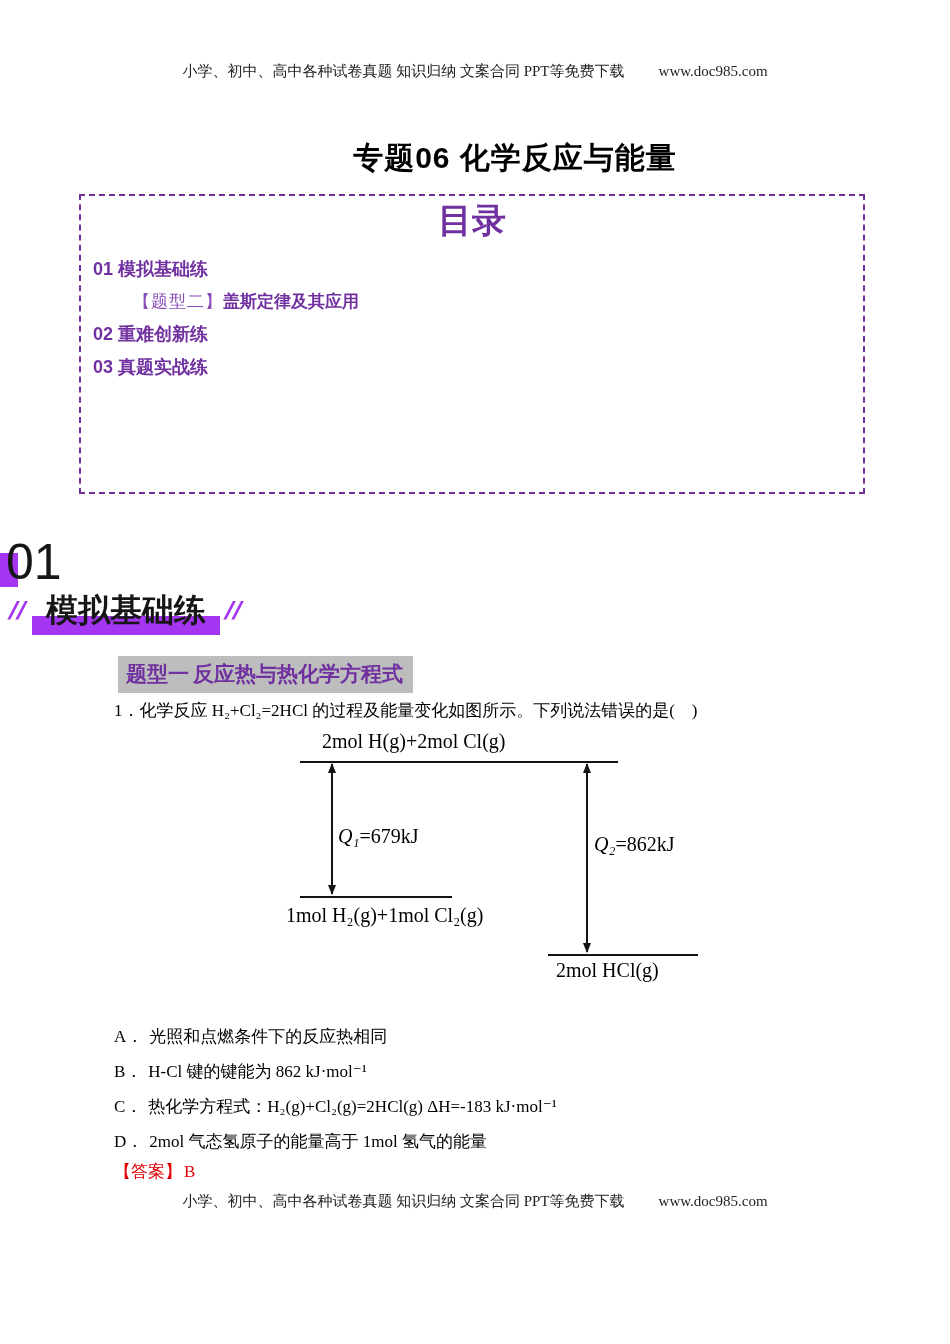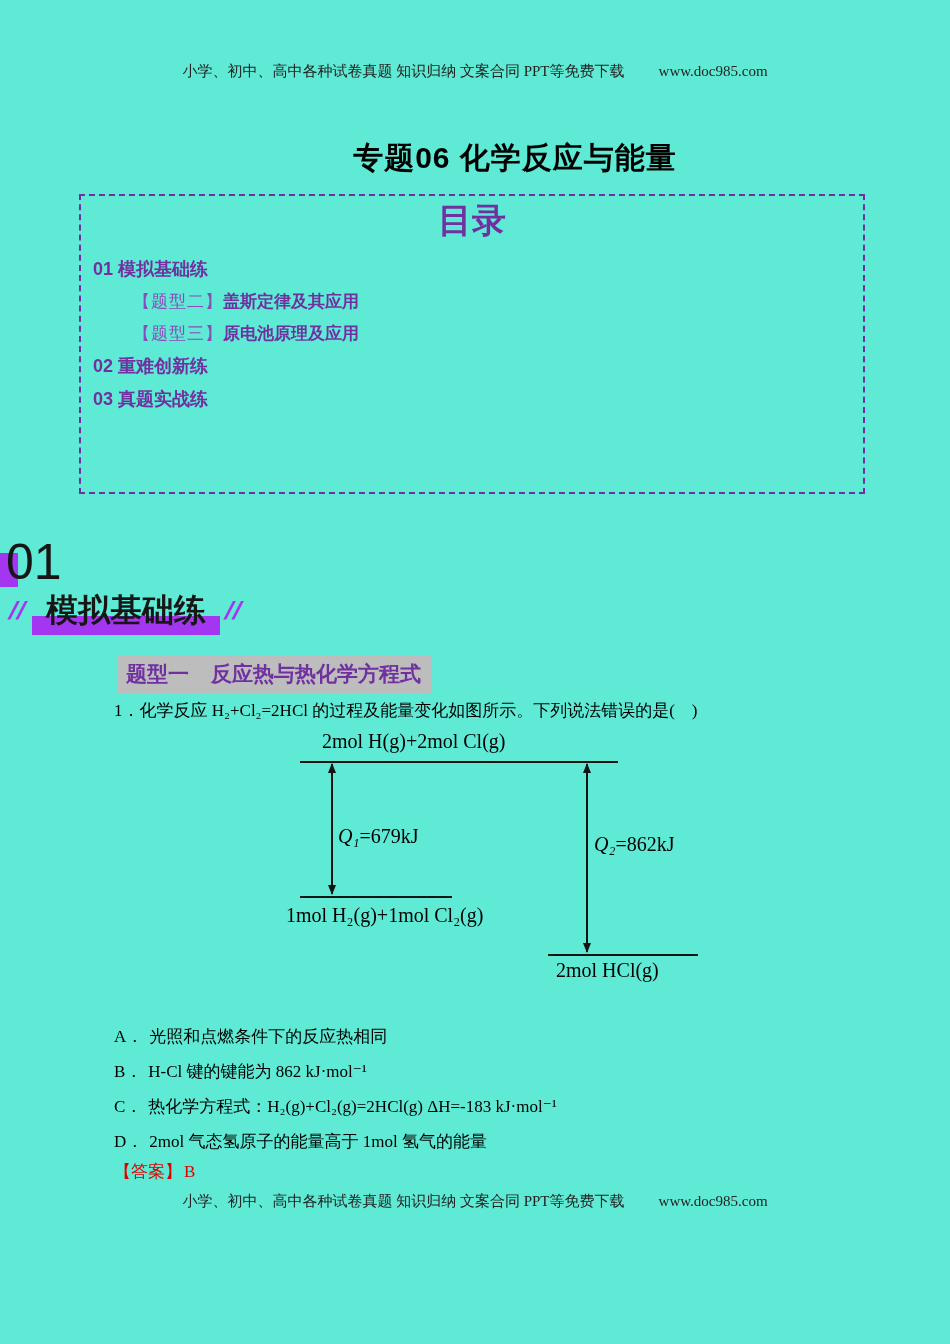--- a/index.html
+++ b/index.html
@@ -1,20 +1,20 @@
 <!DOCTYPE html>
 <html><head>
 <meta charset="utf-8">
 <style>
   html,body{margin:0;padding:0;background:#e8e8e8;}
   .page{
     position:relative;
     width:950px;height:1344px;
     margin:0 auto;
-    background:#5eead4;
+    background:#ffffff;
     font-family:"Liberation Serif","DejaVu Serif",serif;
     color:#111;
     overflow:hidden;
   }
   
   .runhead{
     position:absolute;left:0;width:100%;
     text-align:center;font-size:15px;color:#222;
     font-family:"Liberation Serif","DejaVu Serif",serif;
   }
@@ -103,21 +103,21 @@
   }
 
   
   .sec-heading{
     position:absolute;left:118px;top:656px;
     background:#BDBDBD;
     padding:4px 10px 5px 8px;
     font-family:"Liberation Sans","DejaVu Sans",sans-serif;
     font-weight:bold;font-size:21px;color:#7030A0;
   }
-  .sec-heading .sh-tag{margin-right:22px;}
+  .sec-heading .sh-tag{margin-right:4px;}
 
   
   .question{
     position:absolute;left:114px;top:700px;width:730px;
     font-size:17px;line-height:1.35;color:#000;
   }
 
   
   .diagram{
     position:absolute;left:250px;top:728px;width:520px;height:292px;
@@ -167,21 +167,20 @@
   <div class="runhead hdr">
     <span>小学、初中、高中各种试卷真题 知识归纳 文案合同 PPT等免费下载</span><span class="site">www.doc985.com</span>
   </div>
 
   <div class="doc-title">专题06 化学反应与能量</div>
 
   <div class="toc-box">
     <div class="toc-title">目录</div>
     <div class="toc-item toc-sec">01 模拟基础练</div>
     <div class="toc-item toc-sub"><span class="toc-tag">【题型二】</span><span class="toc-sub-text">盖斯定律及其应用</span></div>
-    <div class="toc-item toc-sub"><span class="toc-tag">【题型三】</span><span class="toc-sub-text">原电池原理及应用</span></div>
     <div class="toc-item toc-sec">02 重难创新练</div>
     <div class="toc-item toc-sec">03 真题实战练</div>
   </div>
 
   <div class="banner">
     <div class="banner-num">
       <span class="num-square"></span>
       <span class="num-text">01</span>
     </div>
     <div class="banner-title-row">

